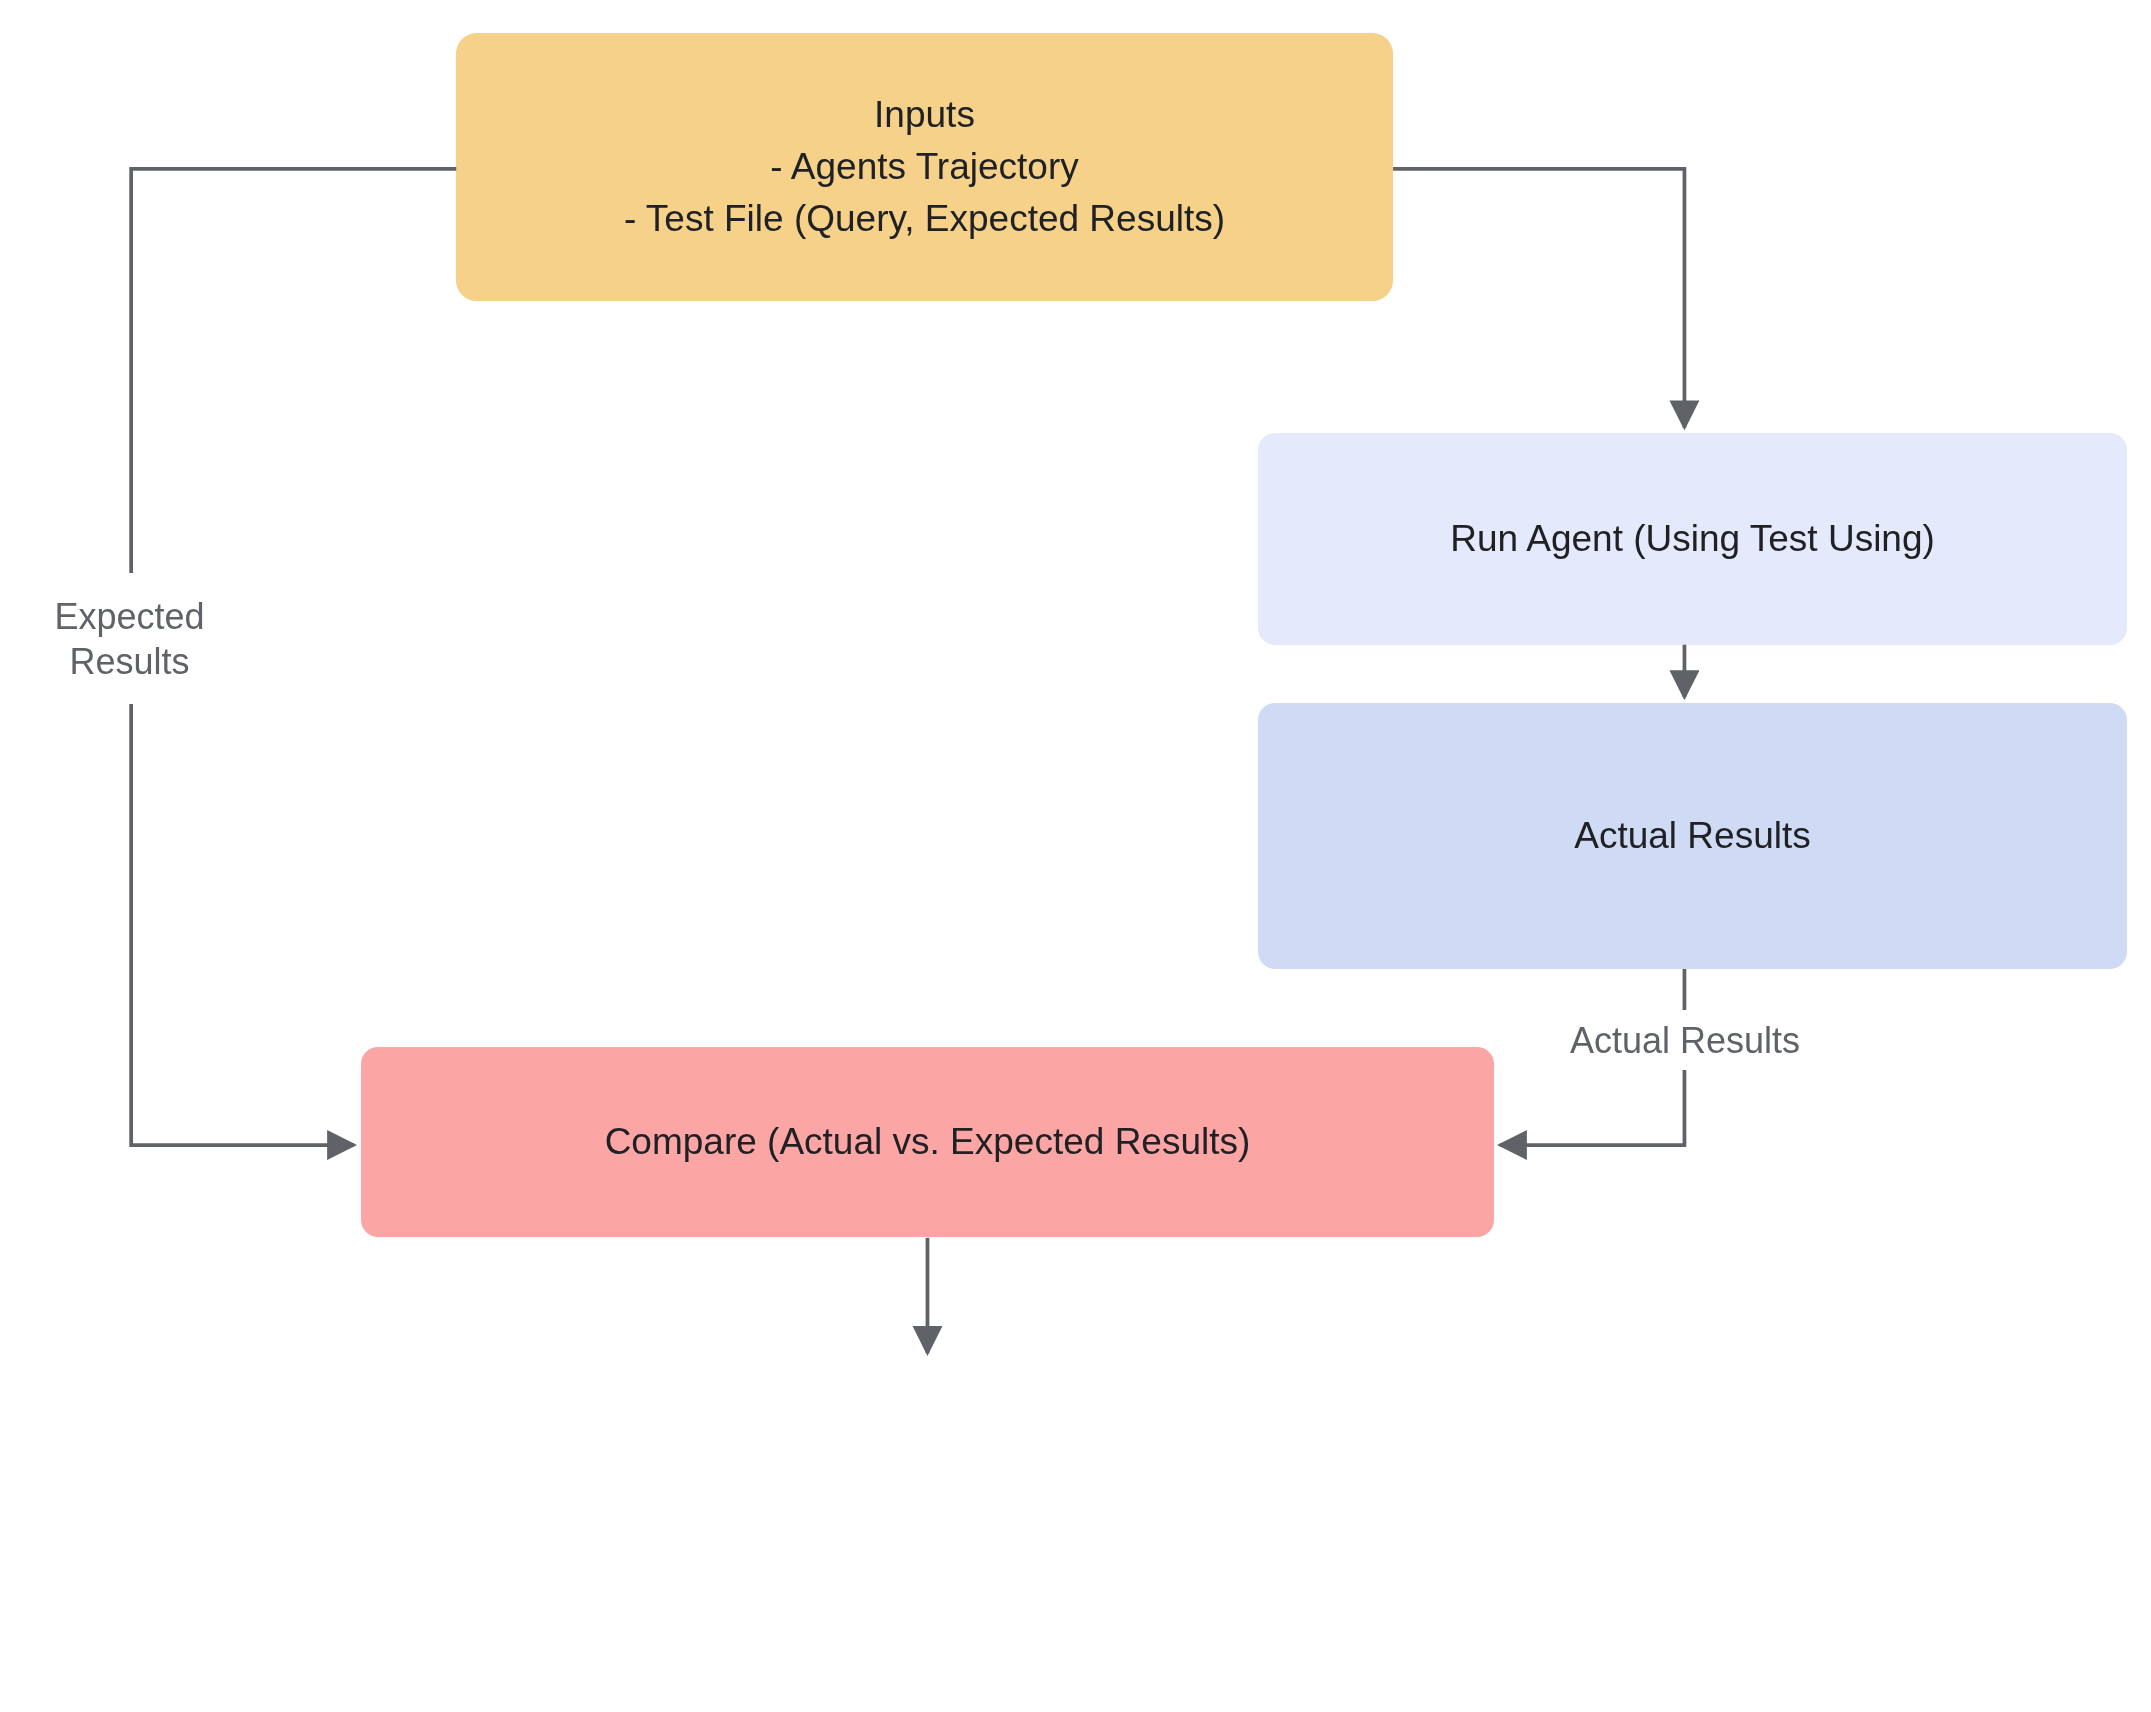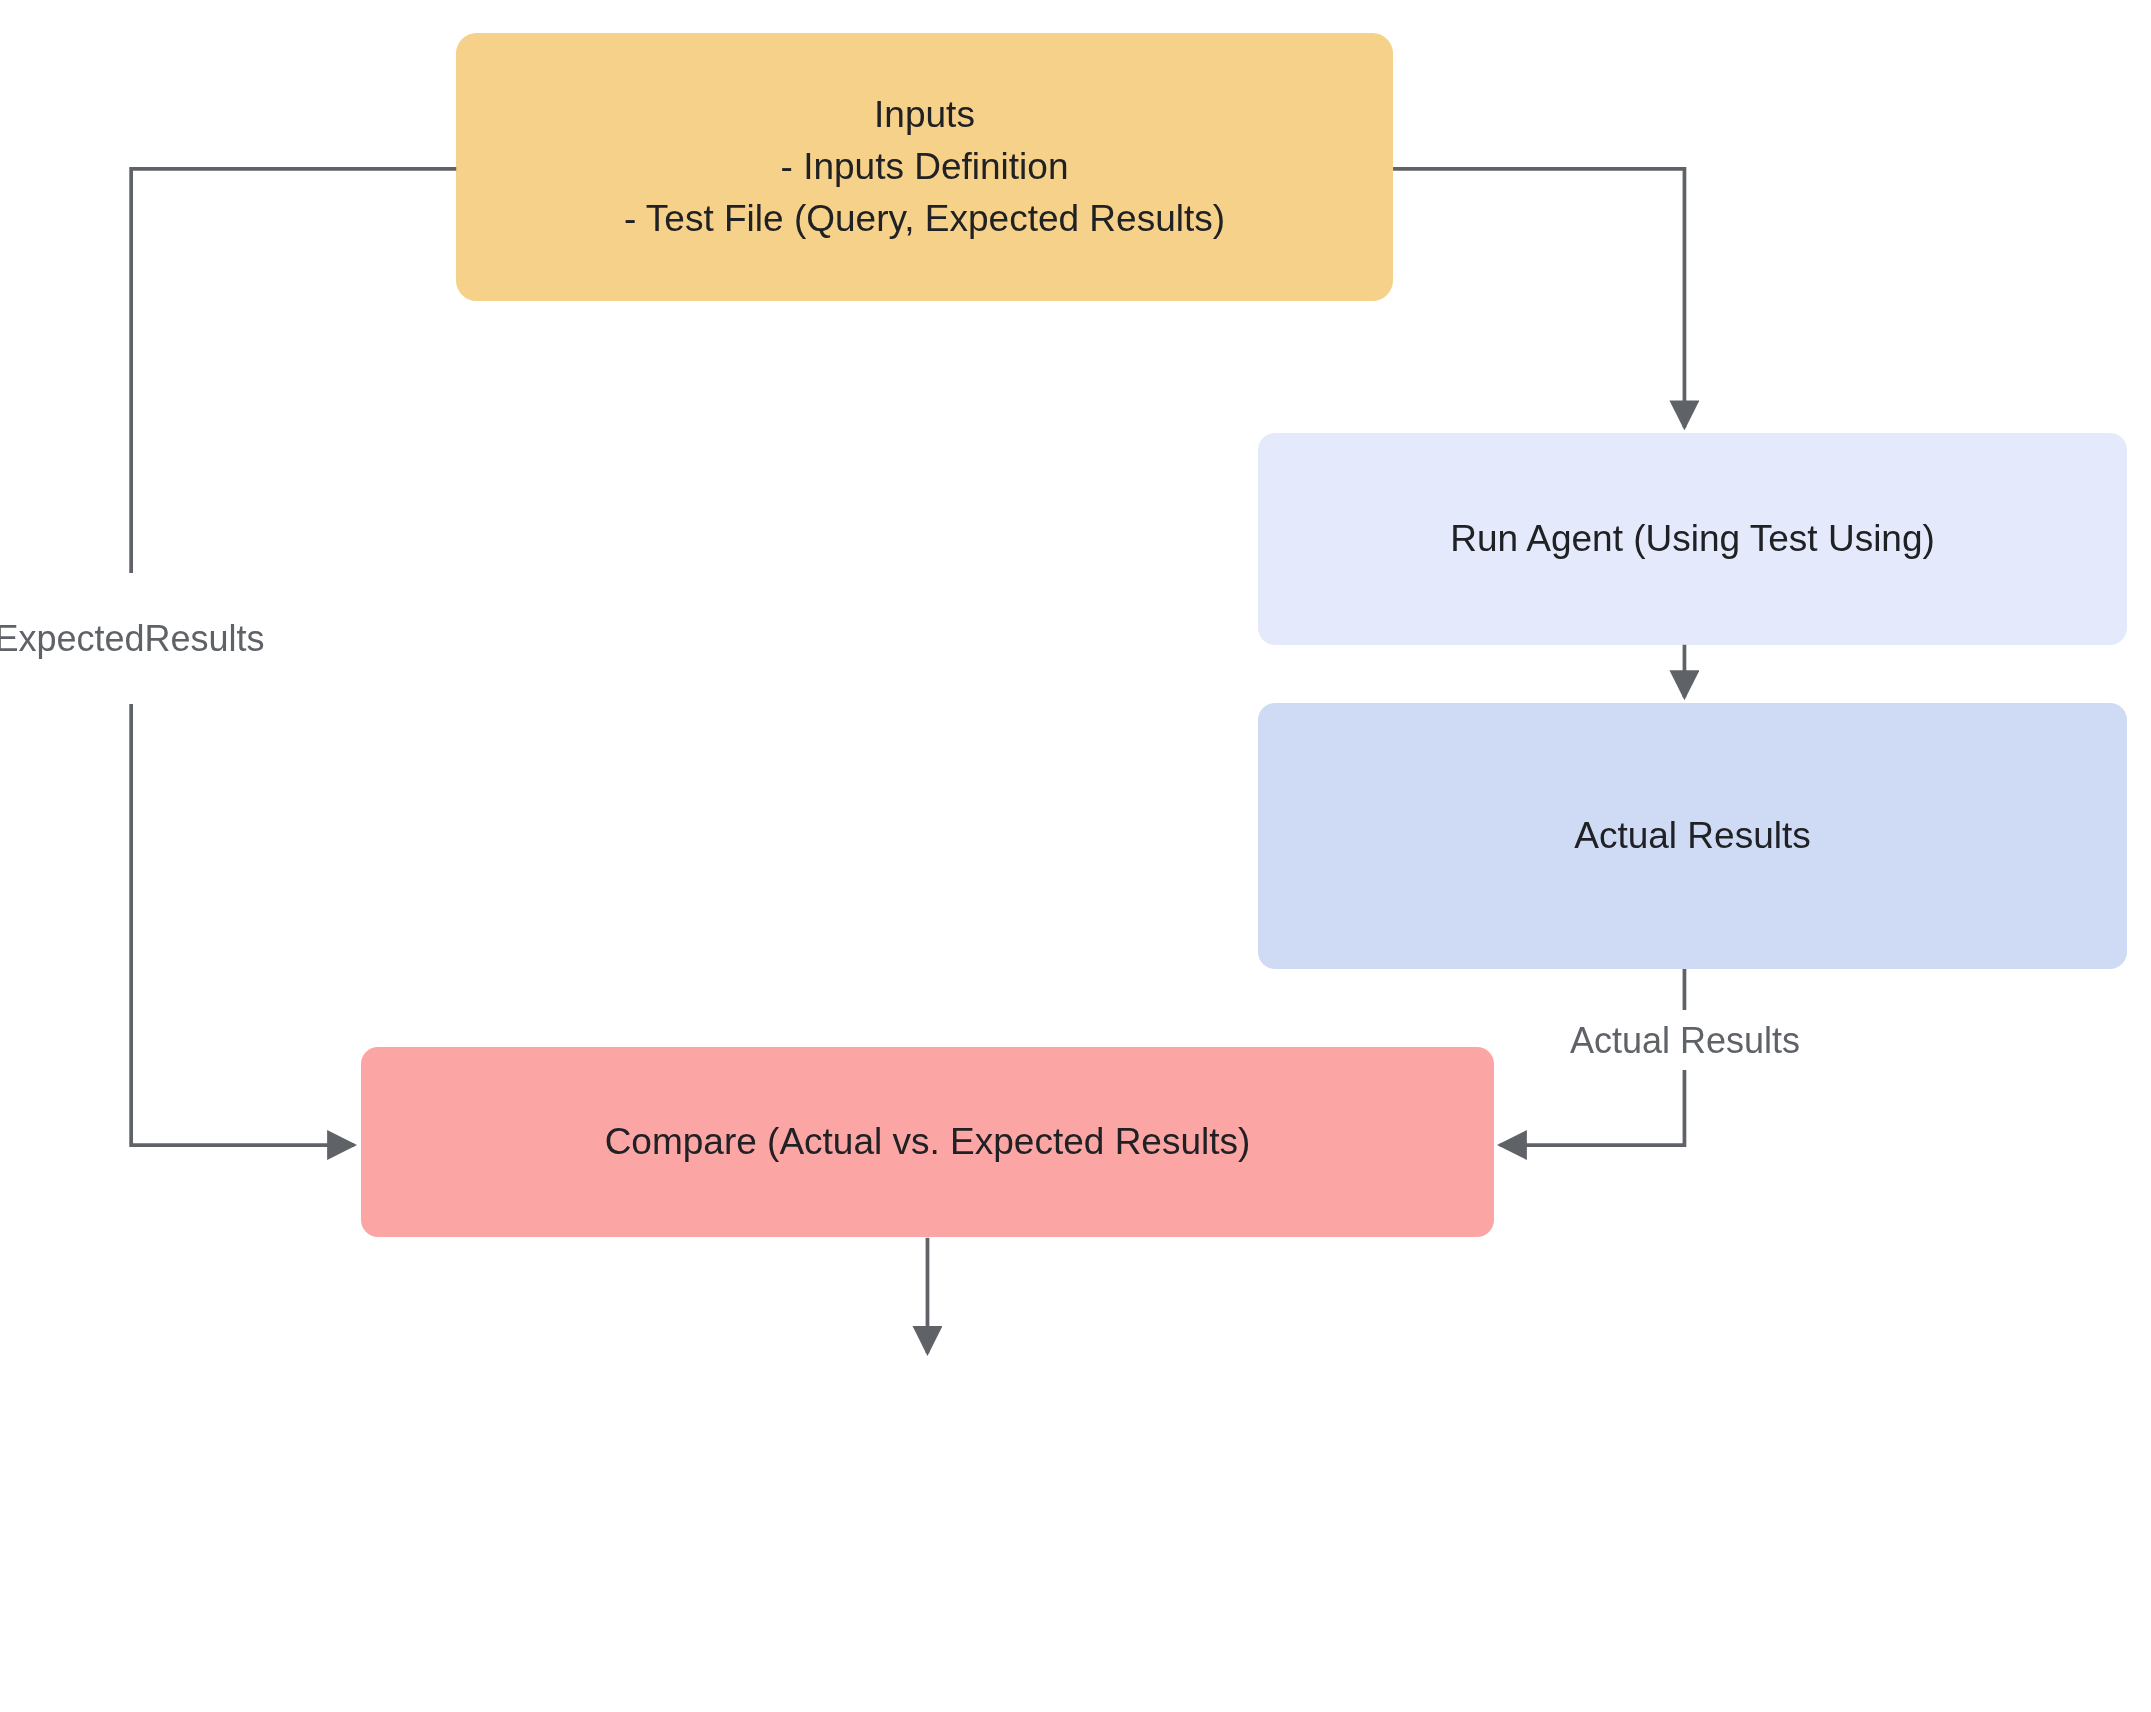--- a/index.html
+++ b/index.html
@@ -66,21 +66,21 @@
     pointer-events: none;
   }
   .edge {
     fill: none;
     stroke: #5F6368;
     stroke-width: 4;
   }
   .edge-label {
     position: absolute;
     display: flex;
-    flex-direction: row;
+    flex-direction: column;
     align-items: center;
     justify-content: center;
     text-align: center;
     background: #ffffff;
     color: #5F6368;
     font-size: 36px;
     line-height: 45px;
     z-index: 3;
   }
   .edge-label-expected {
@@ -92,21 +92,21 @@
     width: 296px; height: 60px;
   }
 </style>
 </head>
 <body>
 
 <div class="canvas">
 
   <div class="node node-inputs">
     <span>Inputs</span>
-    <span>- Inputs Definition</span>
+    <span>- Agents Trajectory</span>
     <span>- Test File (Query, Expected Results)</span>
   </div>
 
   <div class="node node-run-agent">
     <span>Run Agent (Using Test Using)</span>
   </div>
 
   <div class="node node-actual-results">
     <span>Actual Results</span>
   </div>

